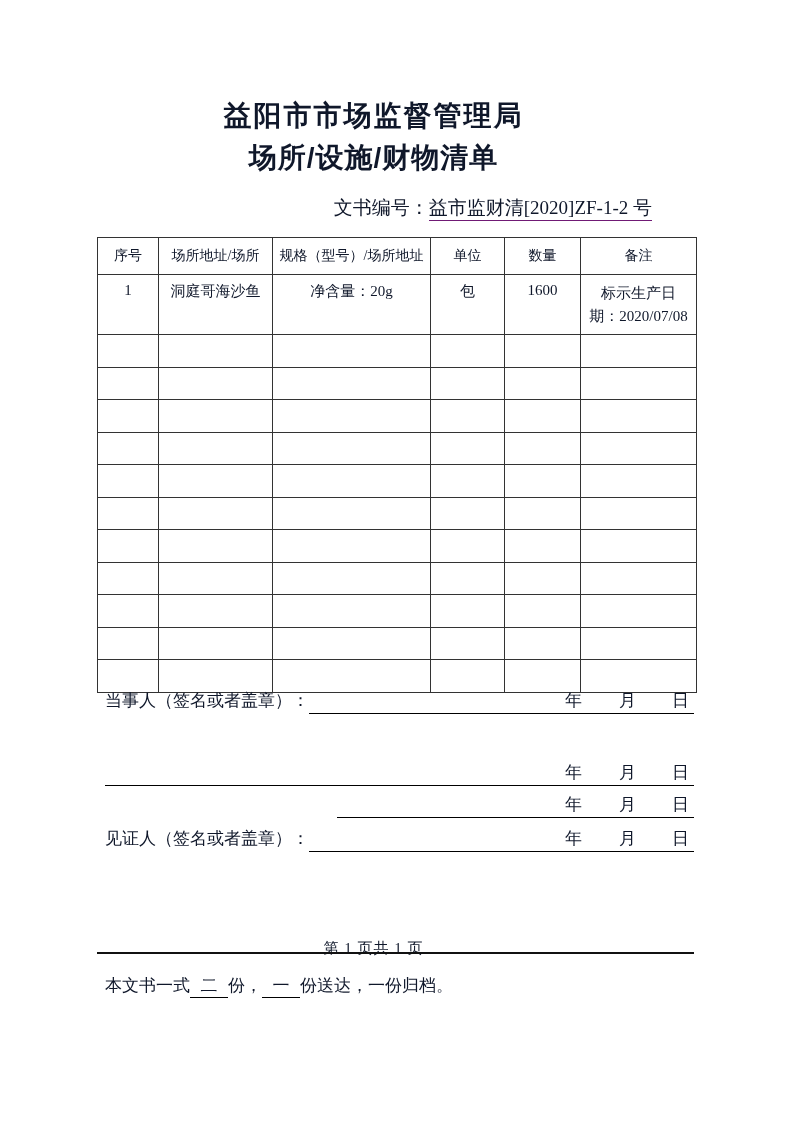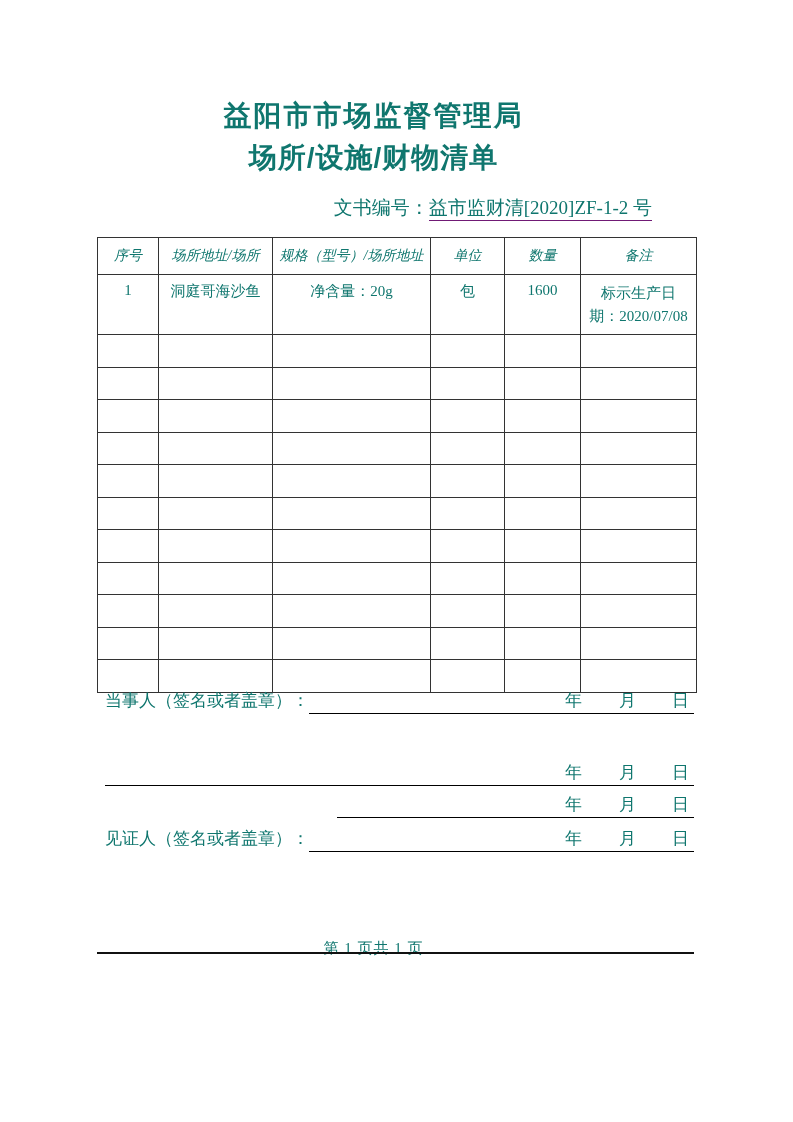--- a/index.html
+++ b/index.html
@@ -1,38 +1,38 @@
 <!DOCTYPE html>
 <html><head>
 <meta charset="utf-8">
 <style>
   html,body { margin:0; padding:0; background:#ffffff; }
   .page {
     position:relative; width:747px; height:1122px; background:#ffffff;
-    font-family:"Liberation Serif", serif; color:#0f766e; overflow:hidden;
+    font-family:"Liberation Serif", serif; color:#0f172a; overflow:hidden;
   }
   .title1, .title2 {
     position:absolute; left:0; width:100%; text-align:center;
     font-family:"Liberation Sans", sans-serif; font-weight:700;
     font-size:28px; letter-spacing:2px;
   }
   .title1 { top:97px; }
   .title2 { top:139px; letter-spacing:1px; }
 
   .doc-no { position:absolute; top:195px; right:95px; font-size:19px; white-space:nowrap; }
   .doc-no .value { border-bottom:1px solid #701a75; padding-bottom:2px; }
 
   table.inv {
     position:absolute; top:237px; left:97px; width:599px;
     border-collapse:collapse; table-layout:fixed;
   }
   table.inv th, table.inv td { border:1px solid #333; overflow:hidden; }
   table.inv th {
     height:36px; font-size:14px; font-weight:400;
-    text-align:center; vertical-align:middle; padding:0 1px;font-style:italic;
+    text-align:center; vertical-align:middle; padding:0 1px;
   }
   table.inv tr.data-row { height:60px; }
   table.inv tr.data-row td {
     font-size:15px; text-align:center; vertical-align:top; padding:7px 2px 0;
   }
   .remark-line { line-height:23px; text-align:center; }
   table.inv tr.empty-row { height:32.5px; }
   table.inv tr.empty-row td { padding:0; }
 
   .sig-row {
@@ -222,14 +222,17 @@
       <span class="ymd y">年</span>
       <span class="ymd m">月</span>
       <span class="ymd d">日</span>
     </span>
   </div>
 
   <div class="page-number">第 1 页共 1 页</div>
 
   <div class="divider"></div>
 
+  <div class="note">
+    <span>本文书一式</span><span class="blank">二</span><span>份，</span><span class="blank">一</span><span>份送达，一份归档。</span>
+  </div>
 
 </div>
 
 </body></html>

